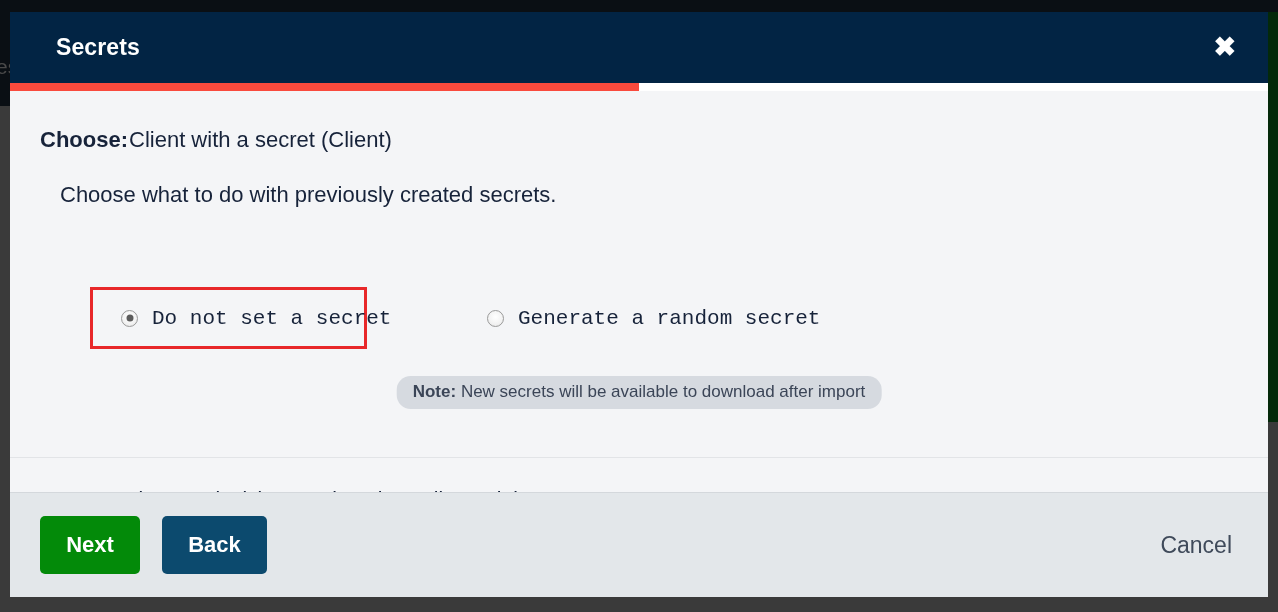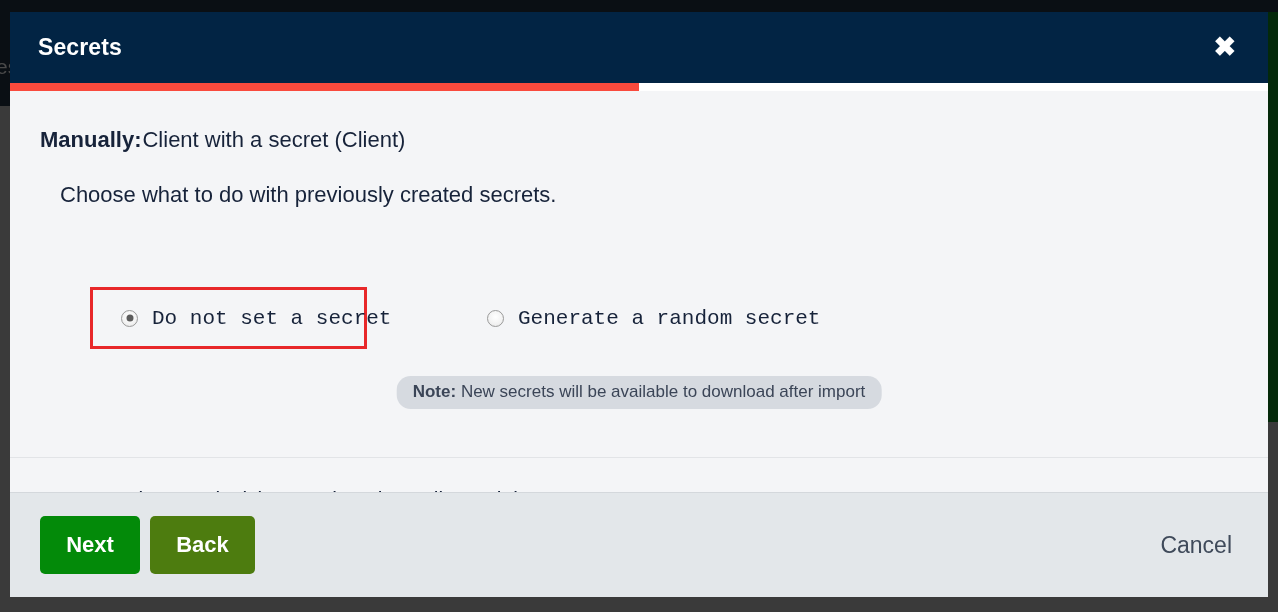--- a/index.html
+++ b/index.html
@@ -73,21 +73,21 @@
 
   
   #modal-header {
     position: relative;
     height: 71px;
     flex: 0 0 71px;
     background: #022444;
     display: flex;
     align-items: center;
     justify-content: space-between;
-    padding: 0 30px 0 28px;
+    padding: 0 30px 0 46px;
     box-sizing: border-box;
   }
   #modal-title {
     color: #ffffff;
     font-size: 23px;
     font-weight: bold;
     letter-spacing: 0.1px;
   }
   #close-button {
     color: #ffffff;
@@ -266,40 +266,40 @@
     border-top: 1px solid #d4d8dc;
     display: flex;
     align-items: center;
     justify-content: space-between;
     padding: 0 30px 0 30px;
     box-sizing: border-box;
   }
   #footer-left {
     display: flex;
     align-items: flex-start;
-    gap: 10px;
+    gap: 22px;
   }
   .footer-btn {
     border: none;
     border-radius: 5px;
     font-family: "Liberation Sans", sans-serif;
     font-size: 22px;
     font-weight: bold;
     color: #ffffff;
     cursor: pointer;
     padding: 0;
     height: 58px;
     line-height: 58px;
   }
   #next-button {
     background: #038a09;
     width: 100px;
   }
   #back-button {
-    background: #4d7c0f;
+    background: #0c4a6e;
     width: 105px;
   }
   #cancel-button {
     background: transparent;
     border: none;
     font-family: "Liberation Sans", sans-serif;
     font-size: 23px;
     color: #3f4a5a;
     cursor: pointer;
     padding: 4px 6px;
@@ -324,21 +324,21 @@
     <div id="close-button">✖</div>
   </div>
 
   <div id="progress-track">
     <div id="progress-fill" style="width: 50%;"></div>
   </div>
 
   <div id="modal-body">
 
     <div id="secrets-line">
-      <span class="lbl">Manually:</span><span class="val">Client with a secret (Client)</span>
+      <span class="lbl">Choose:</span><span class="val">Client with a secret (Client)</span>
     </div>
 
     <div id="choose-line">Choose what to do with previously created secrets.</div>
 
     <div id="radio-row">
 
       <div class="radio-option checked" id="radio-opt-0">
         <span class="radio-mark"></span>
         <span class="radio-label">Do not set a secret</span>
       </div>

